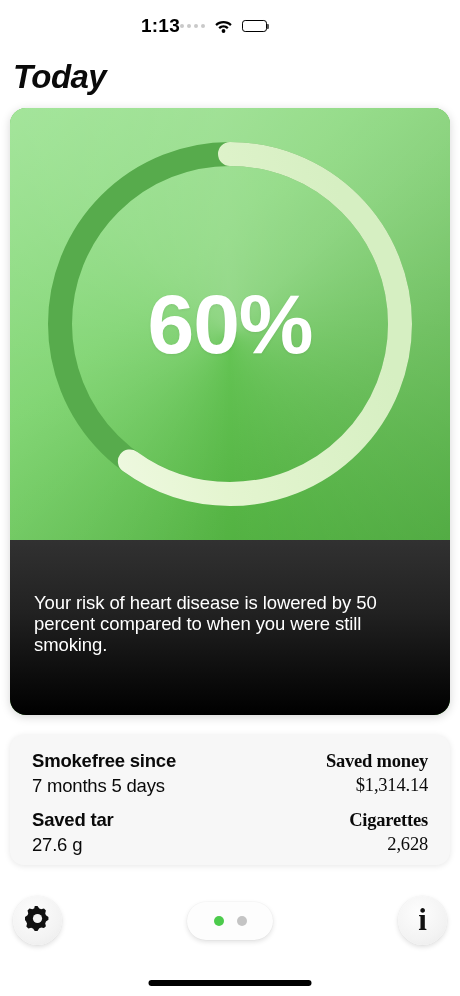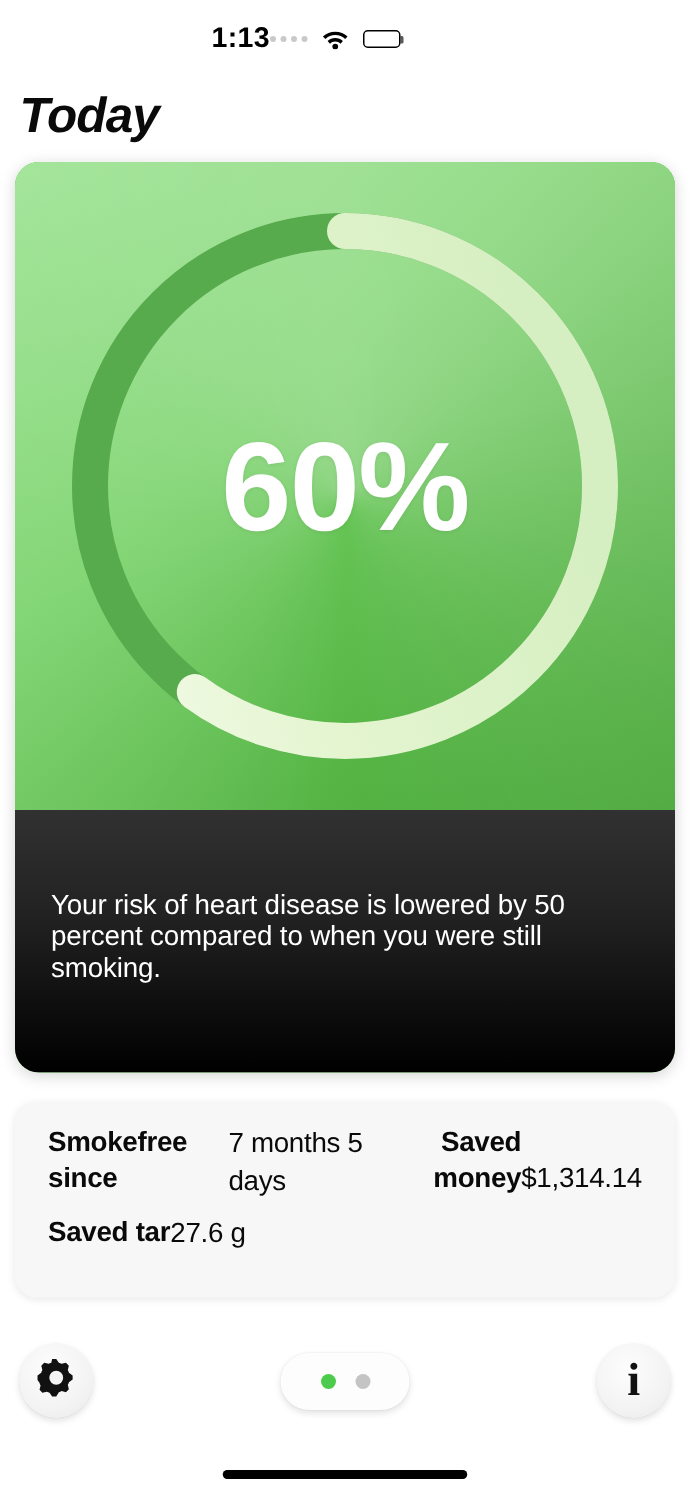--- a/index.html
+++ b/index.html
@@ -80,22 +80,22 @@
   }
 
   
   .stats-card{
     position:absolute; left:10px; top:735px; width:440px; height:130px;
     background:#f7f7f7; border-radius:14px;
     box-shadow:0 1px 6px rgba(0,0,0,.10);
     padding:14px 22px 0 22px;
   }
   .stats-row{ display:flex; justify-content:space-between; align-items:flex-start; margin-bottom:10px;}
-  .stat{ display:flex; }
-  .stat.right{ align-items:flex-end; text-align:right; }
+  .stat{ display:flex; flex-direction:column; }
+  .stat.right{ align-items:flex-end; text-align:right;font-family:Liberation Serif, serif; }
   .stat-label{ font-size:18.5px; font-weight:bold; color:#0a0a0a; letter-spacing:-.2px; line-height:24px;}
   .stat-value{ font-size:18.5px; font-weight:normal; color:#0a0a0a; letter-spacing:-.2px; line-height:25px;}
 
   
   .round-btn{
     position:absolute; top:896px; width:49px; height:49px; border-radius:50%;
     background:radial-gradient(circle at 42% 34%,#fdfdfd 0%,#f3f3f3 62%,#e9e9e9 100%);
     box-shadow:0 2px 5px rgba(0,0,0,.13), 0 0 0 .5px rgba(0,0,0,.03);
     display:flex; align-items:center; justify-content:center; cursor:pointer;
   }
@@ -176,20 +176,24 @@
     <div class="stat right">
       <span class="stat-label">Saved money</span>
       <span class="stat-value">$1,314.14</span>
     </div>
   </div>
   <div class="stats-row">
     <div class="stat">
       <span class="stat-label">Saved tar</span>
       <span class="stat-value">27.6 g</span>
     </div>
+    <div class="stat right">
+      <span class="stat-label">Cigarettes</span>
+      <span class="stat-value">2,628</span>
+    </div>
   </div>
 </div>
 
 <div class="round-btn btn-settings">
   <span>
     <svg width="27" height="27" viewBox="0 0 24 24">
       <path fill="#111" d="M12 0.9l1.55 2.2a9.2 9.2 0 0 1 1.6.66l2.6-.62 1.72 1.72-.62 2.6c.28.5.5 1.04.66 1.6l2.2 1.55v2.44l-2.2 1.55a9.2 9.2 0 0 1-.66 1.6l.62 2.6-1.72 1.72-2.6-.62c-.5.28-1.04.5-1.6.66L12 23.1H9.56l-1.55-2.2a9.2 9.2 0 0 1-1.6-.66l-2.6.62-1.72-1.72.62-2.6a9.2 9.2 0 0 1-.66-1.6L.9 13.39V10.6l2.2-1.55c.16-.56.38-1.1.66-1.6l-.62-2.6 1.72-1.72 2.6.62c.5-.28 1.04-.5 1.6-.66L9.56.9z"></path>
       <circle cx="12" cy="12" r="4.1" fill="#f3f3f3"></circle>
     </svg>
   </span>

